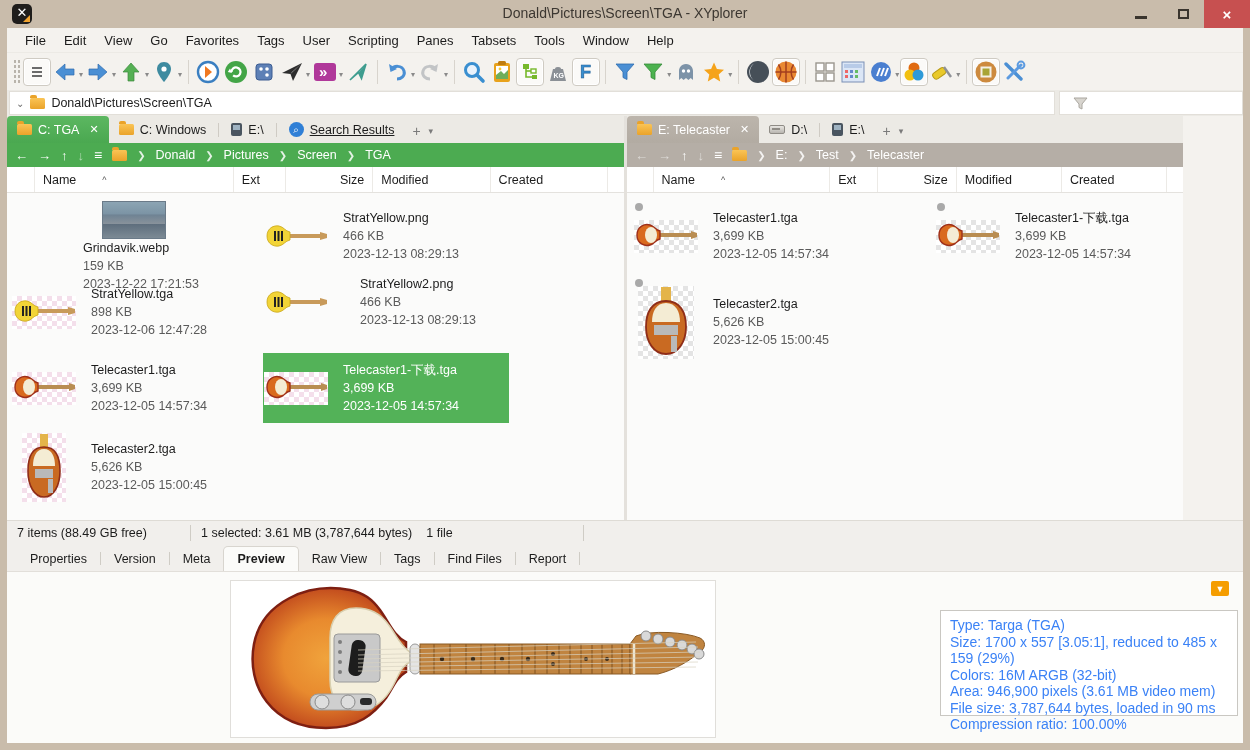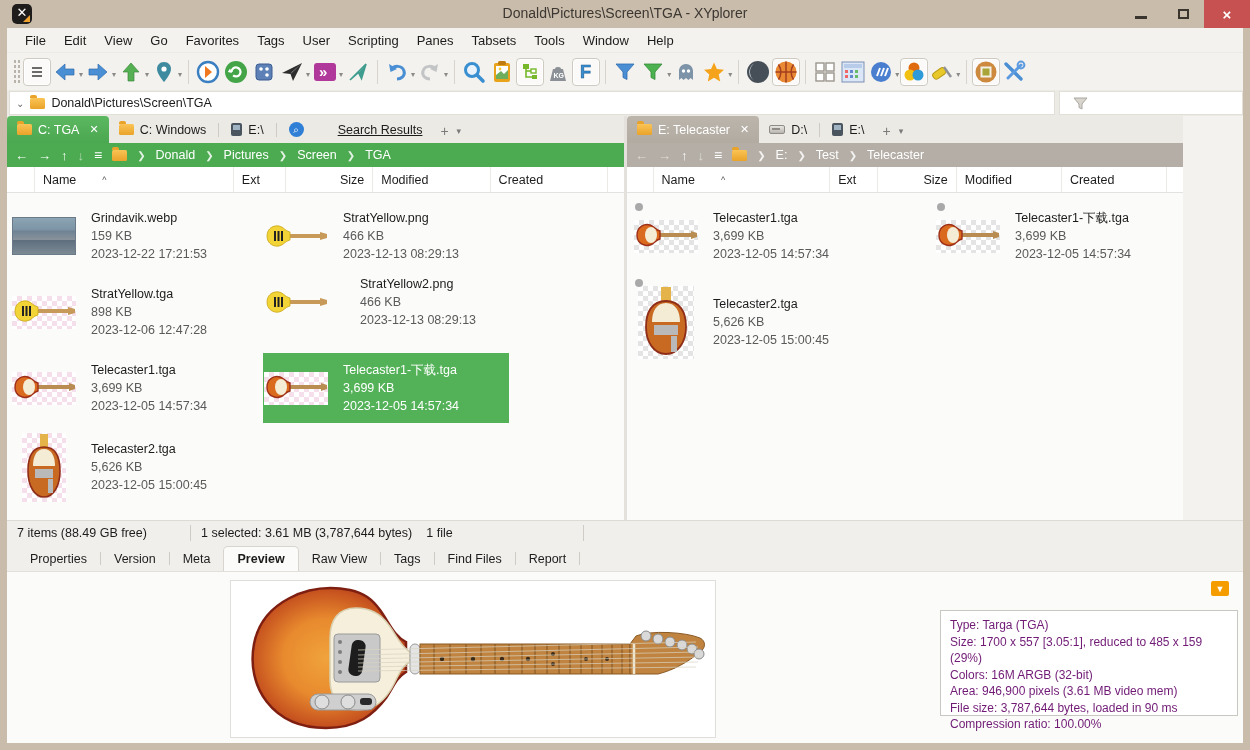--- a/index.html
+++ b/index.html
@@ -57,21 +57,21 @@
   .pane-divider { position:absolute; top:88px; left:617px; width:3px; height:404px; background:#e4e1dc; }
 
   .tabbar { position:absolute; left:0; top:0; width:100%; height:27px; background:#eceae5; display:flex; align-items:flex-end; }
   .tab { height:27px; display:flex; align-items:center; gap:6px; padding:0 10px; color:#1c1c1c; }
   .tab.active-green { background:linear-gradient(#5cb761,#4aa850); border-radius:4px 4px 0 0; color:#fff;align-items:center; }
   .tab.active-gray { background:linear-gradient(#bcb5ac,#b2aba2); border-radius:4px 4px 0 0; color:#fff; }
   .tab .close-x { font-size:11px; margin-left:4px; color:#fff; }
   .tab-sep { width:1px; height:14px; background:#cfcbc4; margin:0 2px 6px 2px; align-self:flex-end; }
   .tab-plus { color:#7a7a7a; font-size:14px; padding:0 8px 4px 8px; align-self:flex-end;}
   .tab-dd { color:#7a7a7a; font-size:9px; padding:0 6px 7px 0; align-self:flex-end;}
-  .tab-underline { text-decoration:underline;margin-left:28px; }
+  .tab-underline { text-decoration:underline; }
 
   .crumb { position:absolute; left:0; top:27px; width:100%; height:24px; display:flex; align-items:center; gap:10px; padding-left:8px; color:#fff; }
   .crumb.green { background:#4cab51; }
   .crumb.gray { background:#b5aea6; }
   .crumb .nav { font-size:13px; font-weight:bold; }
   .crumb .dim { opacity:.55; }
   .crumb .burger { font-size:14px; font-weight:bold; }
   .crumb .gt { font-size:10px; opacity:.85; }
   .crumb .seg { font-size:12.5px; }
 
@@ -115,21 +115,21 @@
   .file-ico:before { content:""; position:absolute; left:2px; top:3px; width:6px; height:6px; background:#b9cade; border:1px solid #7d96b4; }
 
   
   .btabs { position:absolute; left:0; top:516px; width:100%; height:27px; background:#f1efec; display:flex; align-items:flex-end; padding-left:10px; }
   .btab { padding:5px 13px; color:#1c1c1c; }
   .btab.active { background:#fbfbf9; border:1px solid #d8d5cf; border-bottom:none; border-radius:5px 5px 0 0; font-weight:bold; }
   .btab-sep { width:1px; height:13px; background:#cfccc5; margin-bottom:6px; }
 
   .bottom-panel { position:absolute; left:0; top:543px; width:100%; height:172px; background:#fbfbf9; border-top:1px solid #e2dfda; }
   .preview-box { position:absolute; left:223px; top:8px; width:486px; height:158px; background:#fff; border:1px solid #e0deda; display:flex; align-items:center; justify-content:center; }
-  .info-box { position:absolute; left:933px; top:38px; width:298px; height:106px; background:#fff; border:1px solid #c9c7c2; padding:6px 9px; line-height:16.5px; color:#701a75; font-size:12px; }
+  .info-box { position:absolute; left:933px; top:38px; width:298px; height:106px; background:#fff; border:1px solid #c9c7c2; padding:6px 9px; line-height:16.5px; color:#3b82f6; font-size:14px; }
   .panel-dd-btn { position:absolute; right:14px; top:9px; width:18px; height:15px; background:#f59d00; border-radius:2px; color:#fff; font-size:9px; display:flex; align-items:center; justify-content:center; }
 
   
   .edge { position:absolute; background:#c9bcab; }
   .edge.l { left:0; top:28px; width:7px; bottom:0; }
   .edge.r { right:0; top:28px; width:7px; bottom:0; }
   .edge.b { left:0; bottom:0; width:100%; height:7px; }
 </style>
 </head>
 <body>
@@ -486,21 +486,21 @@
           </div>
         <div class="c ext">Ext</div>
         <div class="c size">Size</div>
         <div class="c mod">Modified</div>
         <div class="c created">Created</div>
         <div class="c" style="flex:1; border-right:none;"></div>
       </div>
 
       <div class="list">
 
-        <div class="tile" style="left:4px; top:8px;">
+        <div class="tile" style="left:4px; top:8px;flex-direction:column;">
           <div class="thumbwrap">
               <div class="city-thumb"></div>
             </div>
           <div class="txt">
               <div class="fname">Grindavik.webp</div>
               <div class="fmeta">159 KB</div>
               <div class="fmeta">2023-12-22 17:21:53</div>
             </div>
         </div>
         <div class="tile" style="left:256px; top:8px;">

